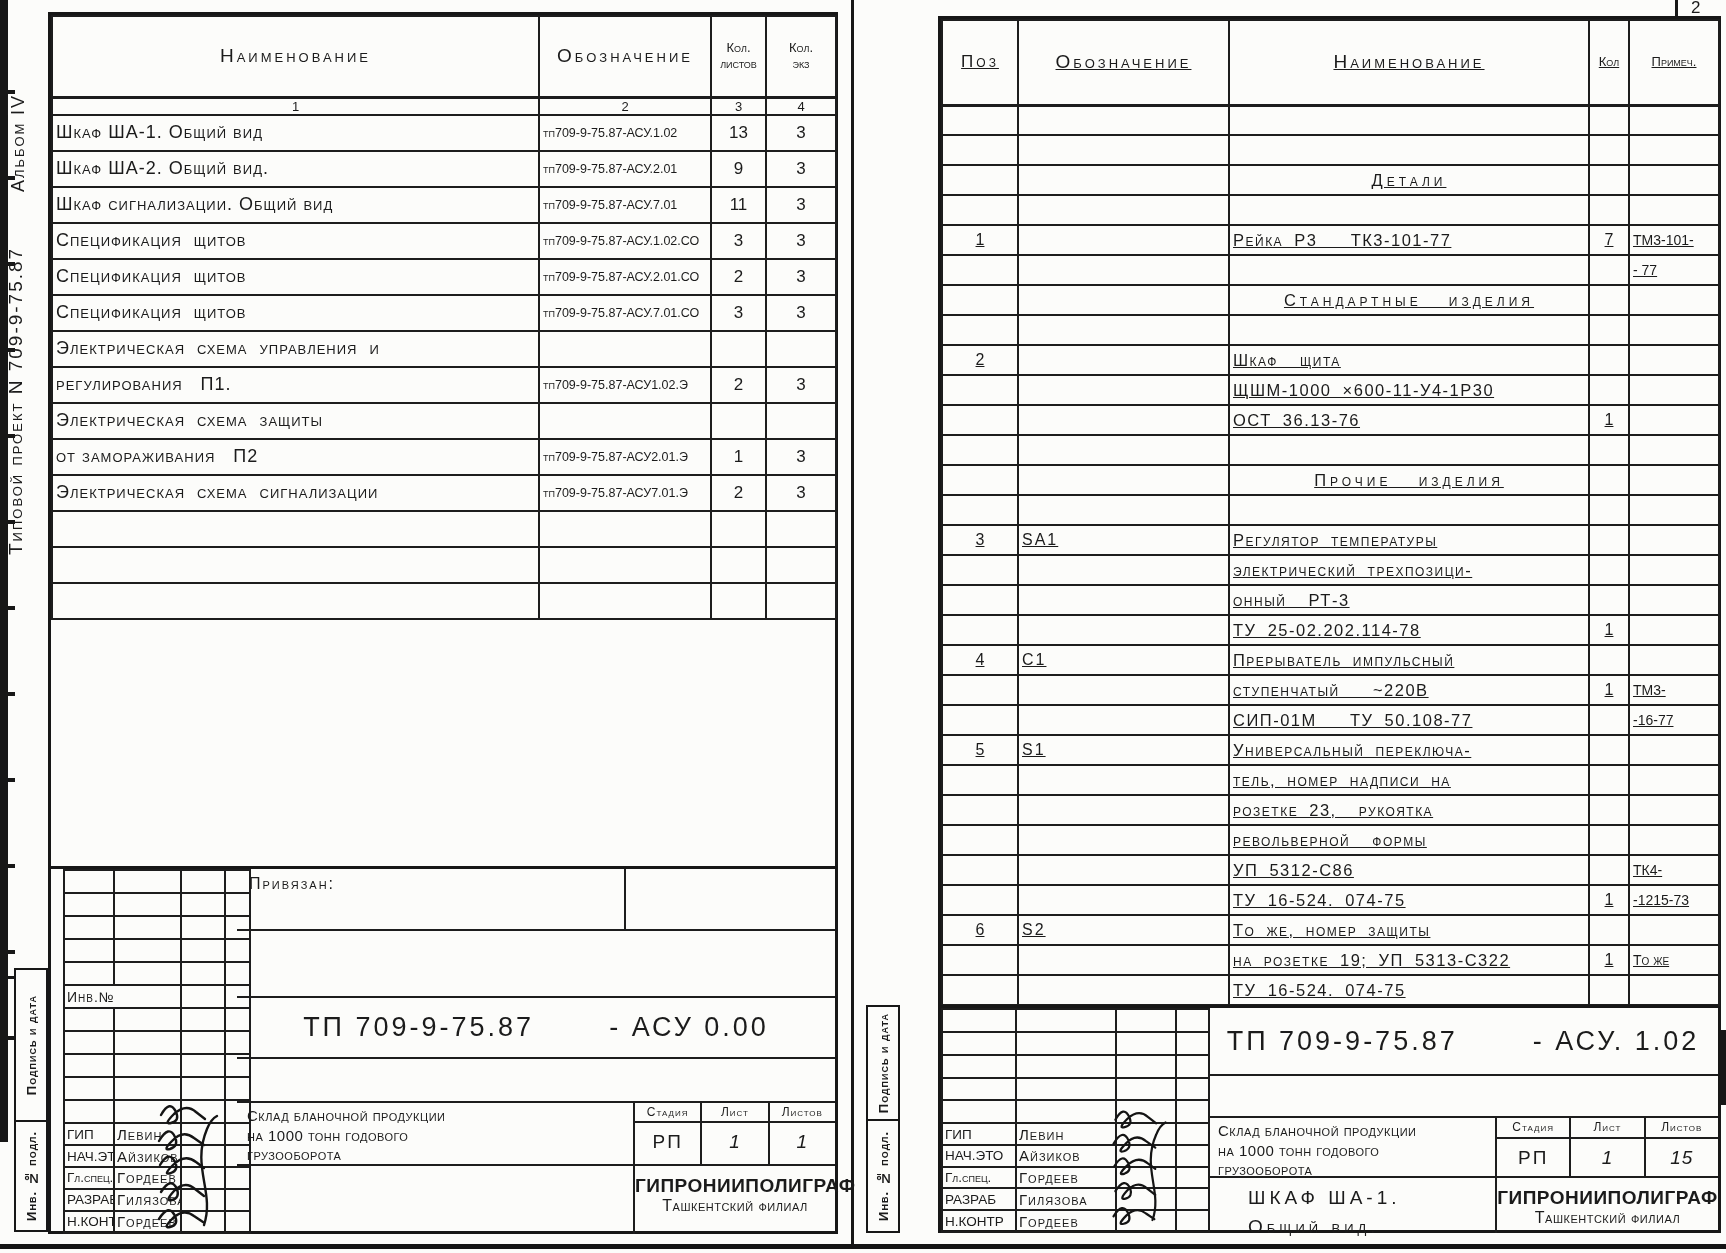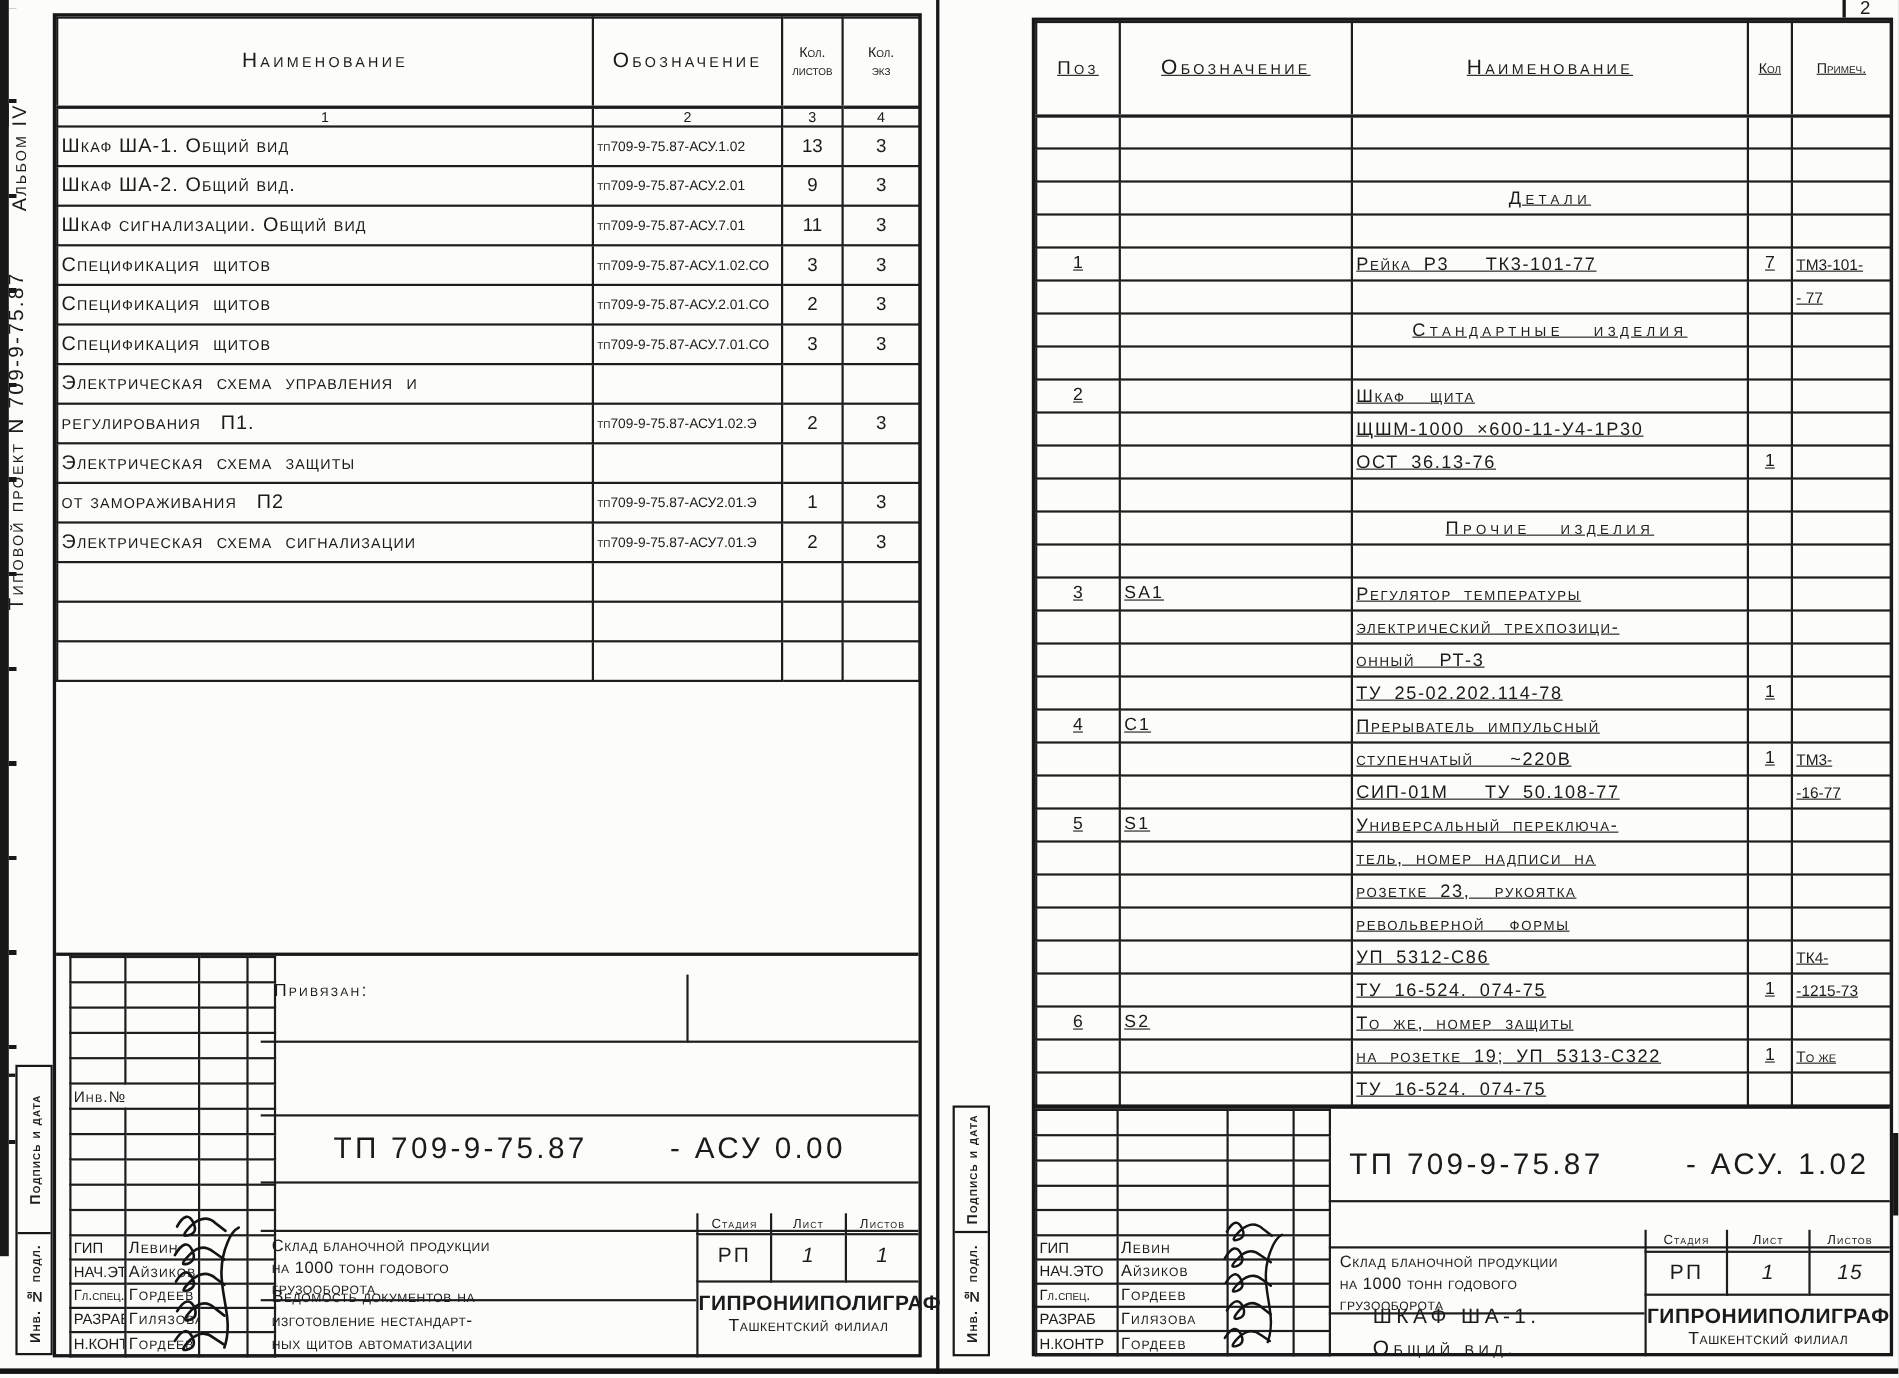--- a/index.html
+++ b/index.html
@@ -46,21 +46,21 @@
   #rtable tr.hdr{height:85px;}
   td.pos{text-align:center;font-size:16px;}
   td.des2{font-size:16px;letter-spacing:2px;padding-left:44px;}
   td.nm2{font-size:16.5px;letter-spacing:1.5px;word-spacing:5px;white-space:pre-wrap;padding-left:9px;}
   td.nm2 div.ctr{text-align:center;letter-spacing:4px;}
   td.qty{text-align:center;font-size:16px;}
   td.note{font-size:14px;letter-spacing:0;white-space:nowrap;padding-left:4px;}
   
   .tblock{border-top:3px solid #171717;}
   .cell{position:absolute;box-sizing:border-box;}
-  .bb{border-bottom:2.5px solid #1d1d1d;margin-top:17px;}
+  .bb{border-bottom:2.5px solid #1d1d1d;}
   .bl{border-left:2.5px solid #1d1d1d;}
   .bind-label{font-size:16px;letter-spacing:2px;padding:6px 0 0 12px;}
   .code{display:flex;align-items:center;justify-content:center;gap:75px;font-size:27px;letter-spacing:3px;white-space:nowrap;}
   .obj{font-size:15px;letter-spacing:.5px;line-height:1.3;white-space:pre-line;padding:3px 0 0 10px;}
   .dtitle{font-size:16px;letter-spacing:.5px;line-height:1.3;white-space:pre-line;padding:4px 0 0 10px;}
   .dtitle2{font-size:19px;letter-spacing:4px;line-height:1.5;white-space:pre-line;padding:6px 0 0 40px;}
   .shead{display:flex;}
   .shead>div{flex:1;border-left:2.5px solid #1d1d1d;border-bottom:2.5px solid #1d1d1d;
     text-align:center;font-size:12px;letter-spacing:1px;padding-top:2px;box-sizing:border-box;}
   .svals>div{font-size:19px;font-style:italic;padding-top:8px;}
@@ -343,23 +343,20 @@
       <div class="cell bb" style="left:186px;top:62px;width:598px;height:67px;"></div>
       <div class="cell bb code" style="left:186px;top:129px;width:598px;height:61px;">
         <span>ТП 709-9-75.87</span>
         <span>- АСУ 0.00</span>
       </div>
       <div class="cell bb" style="left:186px;top:190px;width:598px;height:44px;"></div>
 
       <div class="cell bb obj" style="left:186px;top:234px;width:396px;height:63px;">Склад бланочной продукции
 на 1000 тонн годового
 грузооборота</div>
-      <div class="cell dtitle" style="left:186px;top:297px;width:396px;height:68px;">Ведомость документов на
-изготовление нестандарт-
-ных щитов автоматизации</div>
 
       <div class="cell shead" style="left:582px;top:234px;width:202px;height:20px;">
         <div>Стадия</div>
         <div>Лист</div>
         <div>Листов</div>
       </div>
       <div class="cell shead svals" style="left:582px;top:254px;width:202px;height:43px;">
         <div>РП</div>
         <div>1</div>
         <div>1</div>

